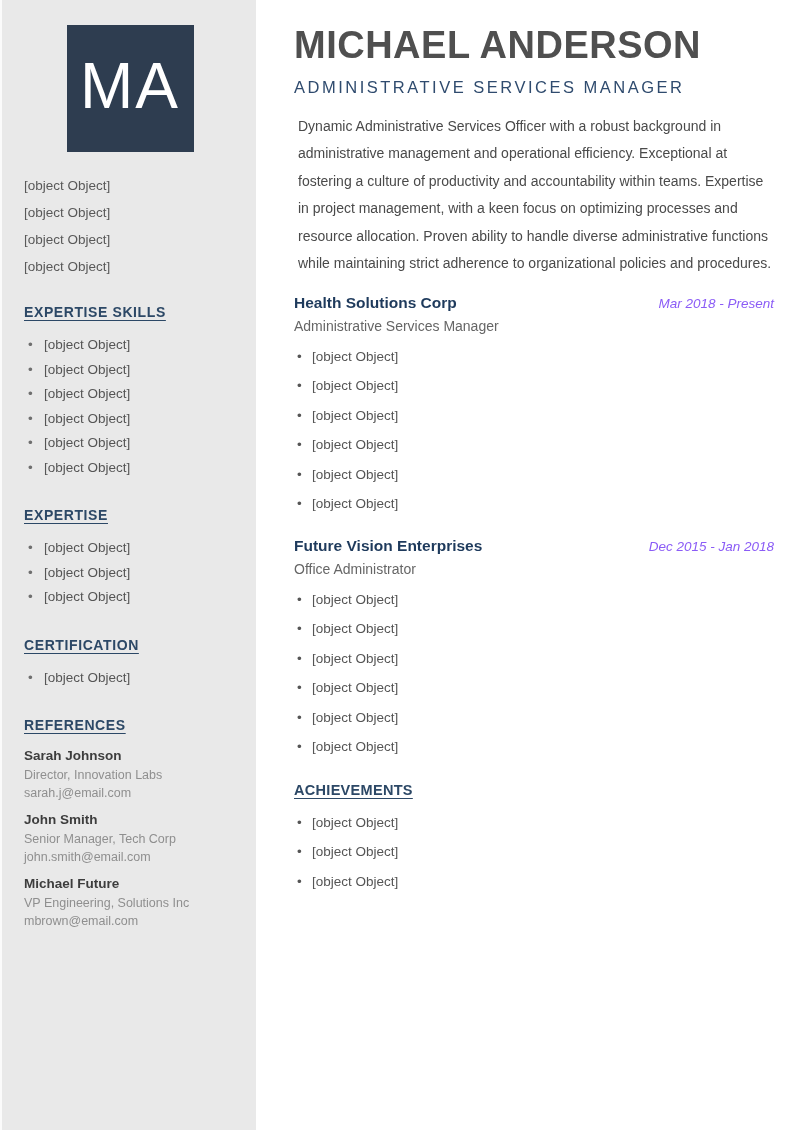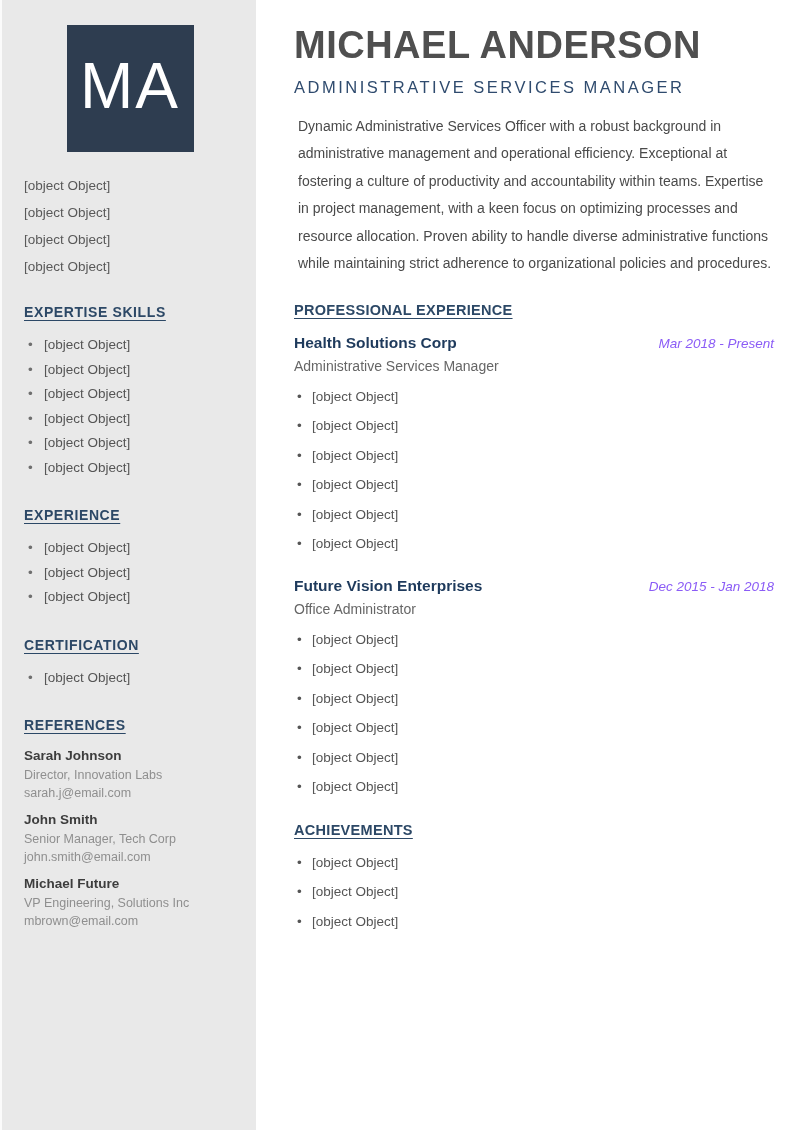--- a/index.html
+++ b/index.html
@@ -184,21 +184,21 @@
 
           <li>[object Object]</li>
             <li>[object Object]</li>
             <li>[object Object]</li>
             <li>[object Object]</li>
             <li>[object Object]</li>
             <li>[object Object]</li>
           </ul>
         </section>
         <section class="side-section">
-          <h3 class="side-title">EXPERIENCE</h3>
+          <h3 class="side-title">EXPERTISE</h3>
           <ul class="side-list">
 
           <li>[object Object]</li>
             <li>[object Object]</li>
             <li>[object Object]</li>
           </ul>
         </section>
         <section class="side-section">
           <h3 class="side-title">CERTIFICATION</h3>
           <ul class="side-list">
@@ -231,21 +231,20 @@
     </section>
 
   </aside>
 
   <main class="main">
 
     <h1 class="name">MICHAEL ANDERSON</h1>
     <div class="role-title">ADMINISTRATIVE SERVICES MANAGER</div>
     <p class="summary">Dynamic Administrative Services Officer with a robust background in administrative management and operational efficiency. Exceptional at fostering a culture of productivity and accountability within teams. Expertise in project management, with a keen focus on optimizing processes and resource allocation. Proven ability to handle diverse administrative functions while maintaining strict adherence to organizational policies and procedures.</p>
 
-    <h2 class="section-title">PROFESSIONAL EXPERIENCE</h2>
 
     <div>
 
     <div class="job">
           <div class="job-head">
             <span class="company">Health Solutions Corp</span>
             <span class="dates">Mar 2018 - Present</span>
           </div>
           <div class="job-role">Administrative Services Manager</div>
           <ul class="bullets">

